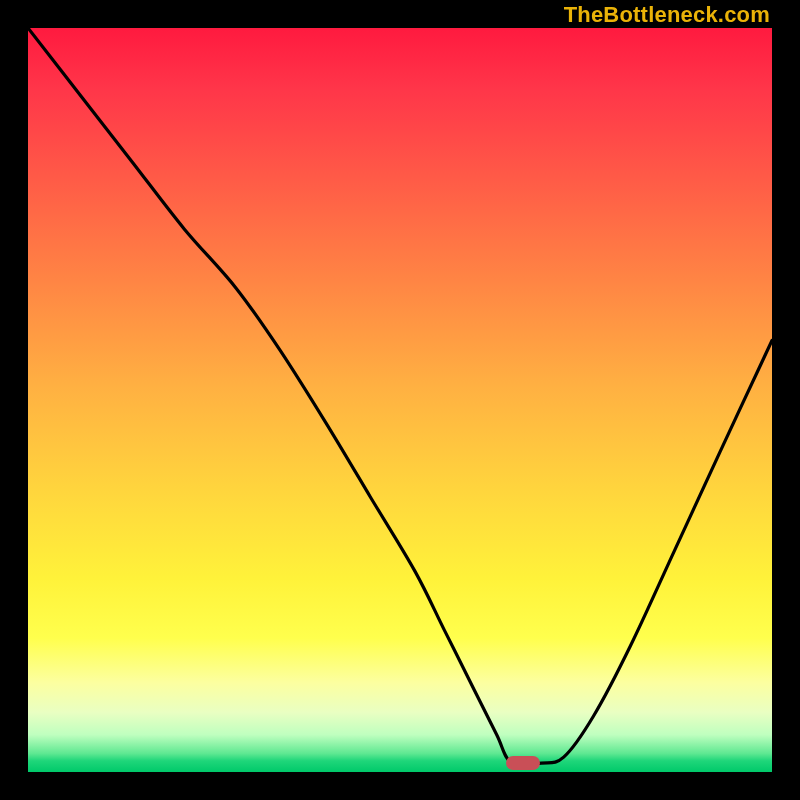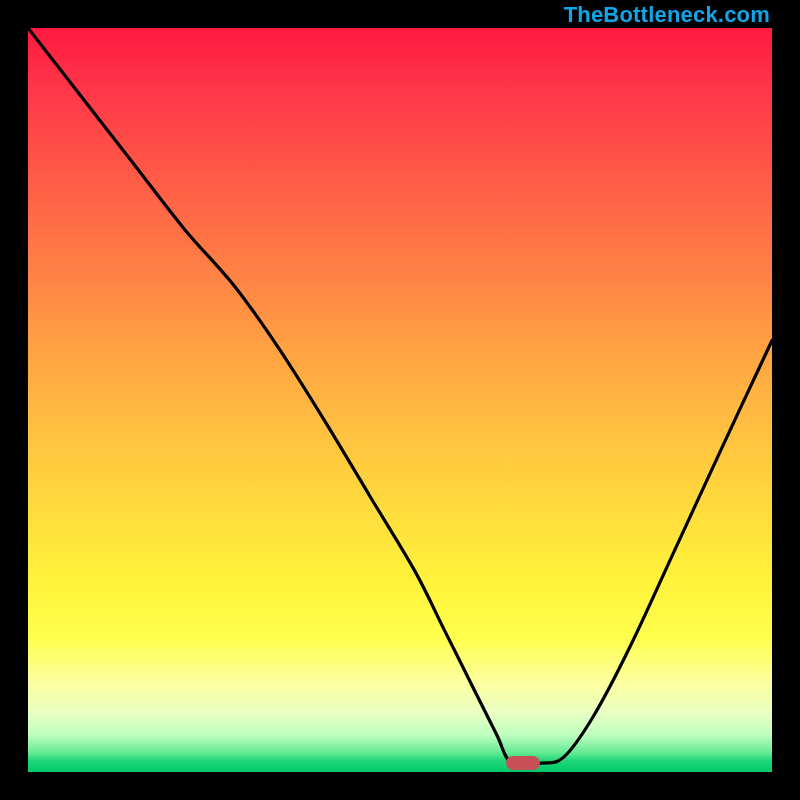--- a/index.html
+++ b/index.html
@@ -69,21 +69,21 @@
     position: absolute;
     background: #c94f57;
     border-radius: 9px;
   }
   .watermark {
     position: absolute;
     top: 2px;
     right: 30px;
     font-size: 22px;
     font-weight: 600;
-    color: #0ea5e9;
+    color: #eab308;
     letter-spacing: 0.2px;
   }
 </style>
 </head>
 <body>
 
 <div class="watermark">TheBottleneck.com</div>
 
 <div class="frame">
   <div class="plot-area">

